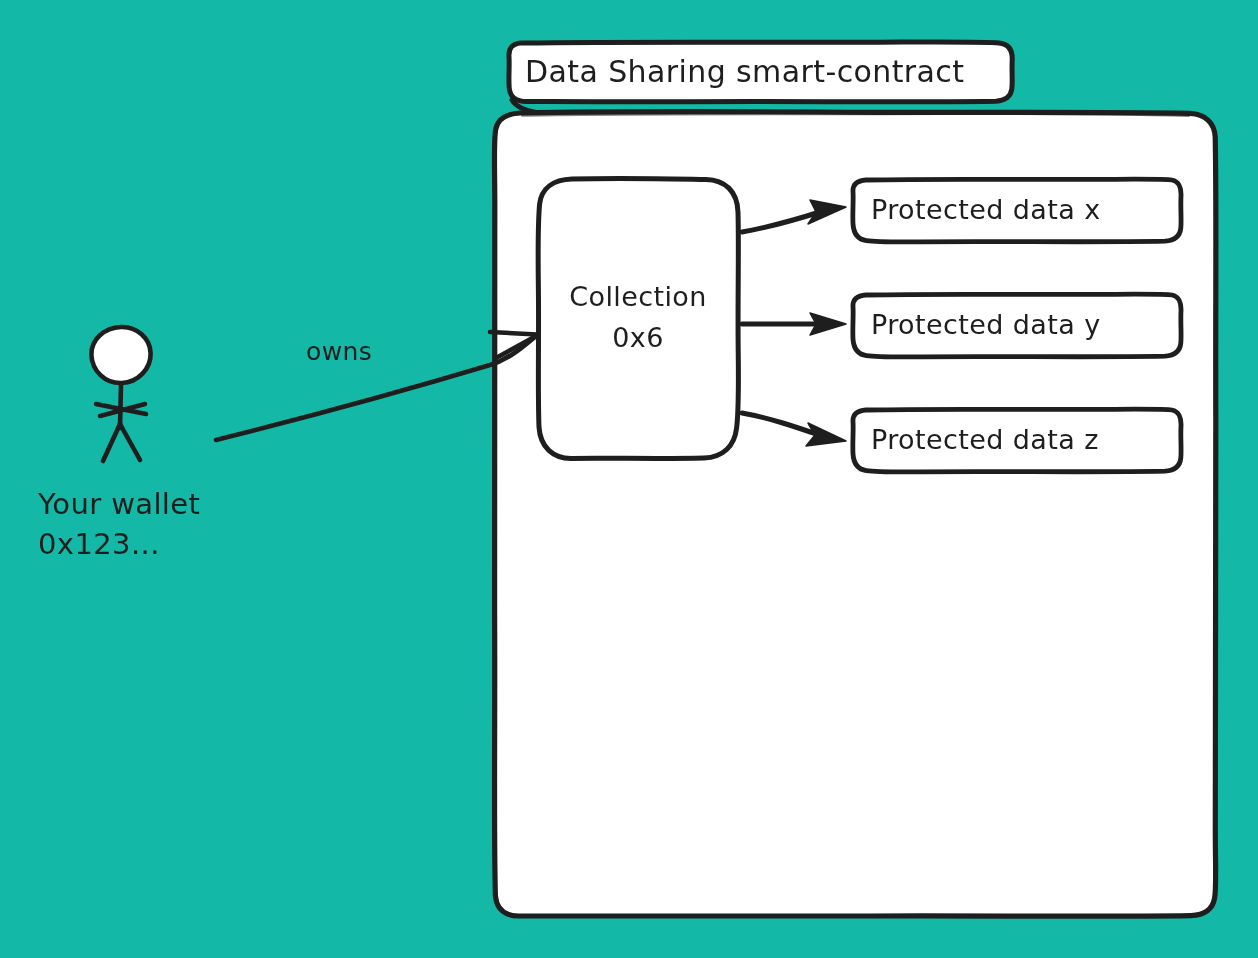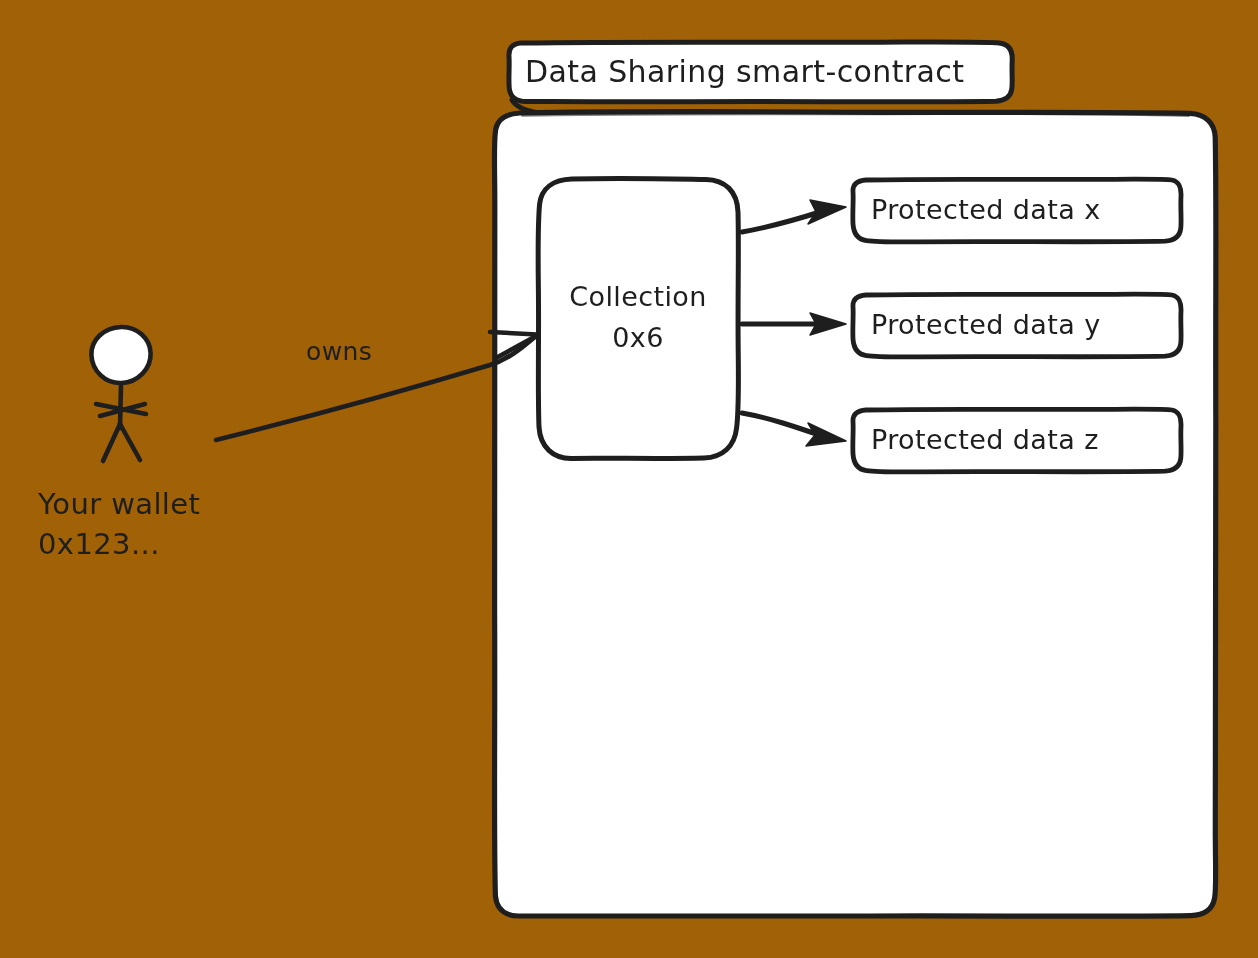--- a/index.html
+++ b/index.html
@@ -8,21 +8,21 @@
     padding: 0;
     background: #ffffff;
   }
   body {
     font-family: "DejaVu Sans", sans-serif;
   }
   #canvas-root {
     position: relative;
     width: 1258px;
     height: 958px;
-    background: #a16207;
+    background: #14b8a6;
     overflow: hidden;
   }
   #diagram-svg {
     position: absolute;
     left: 0;
     top: 0;
     width: 1258px;
     height: 958px;
     display: block;
   }

